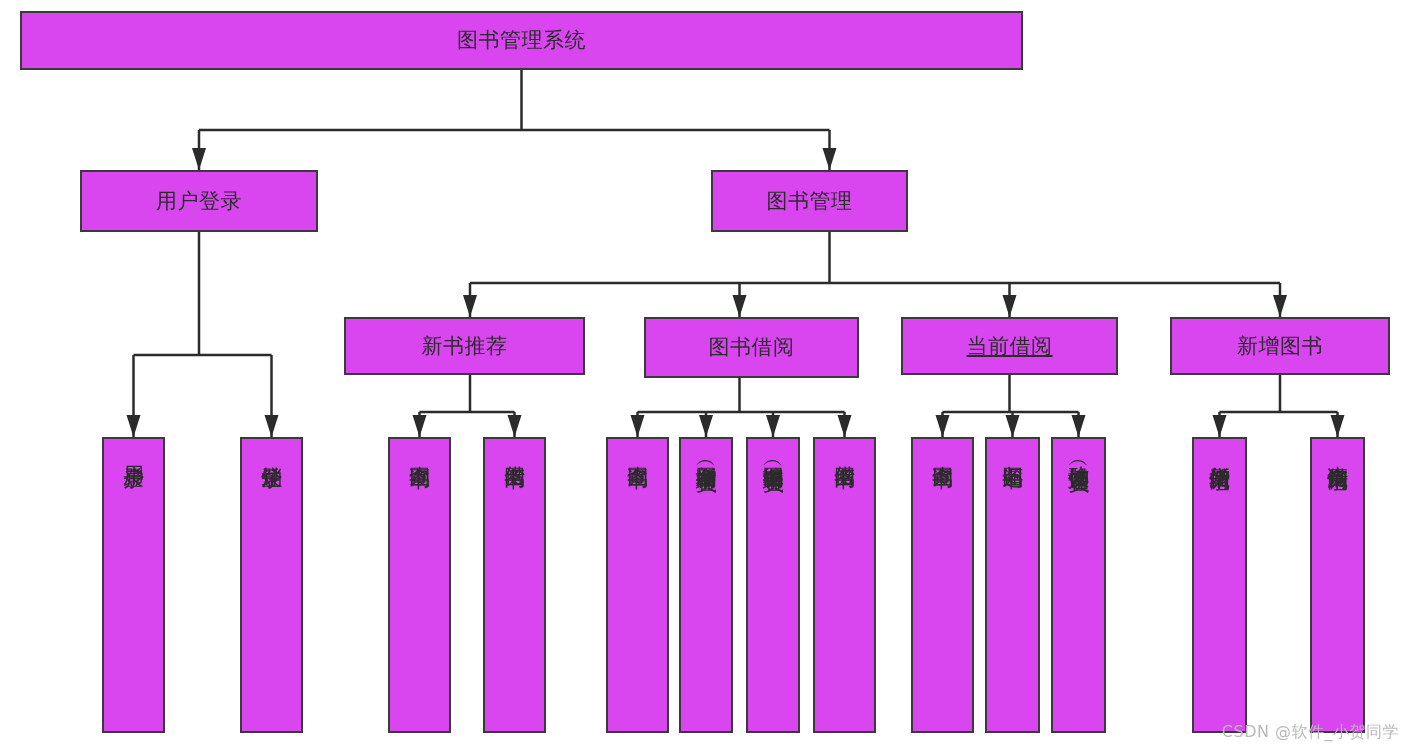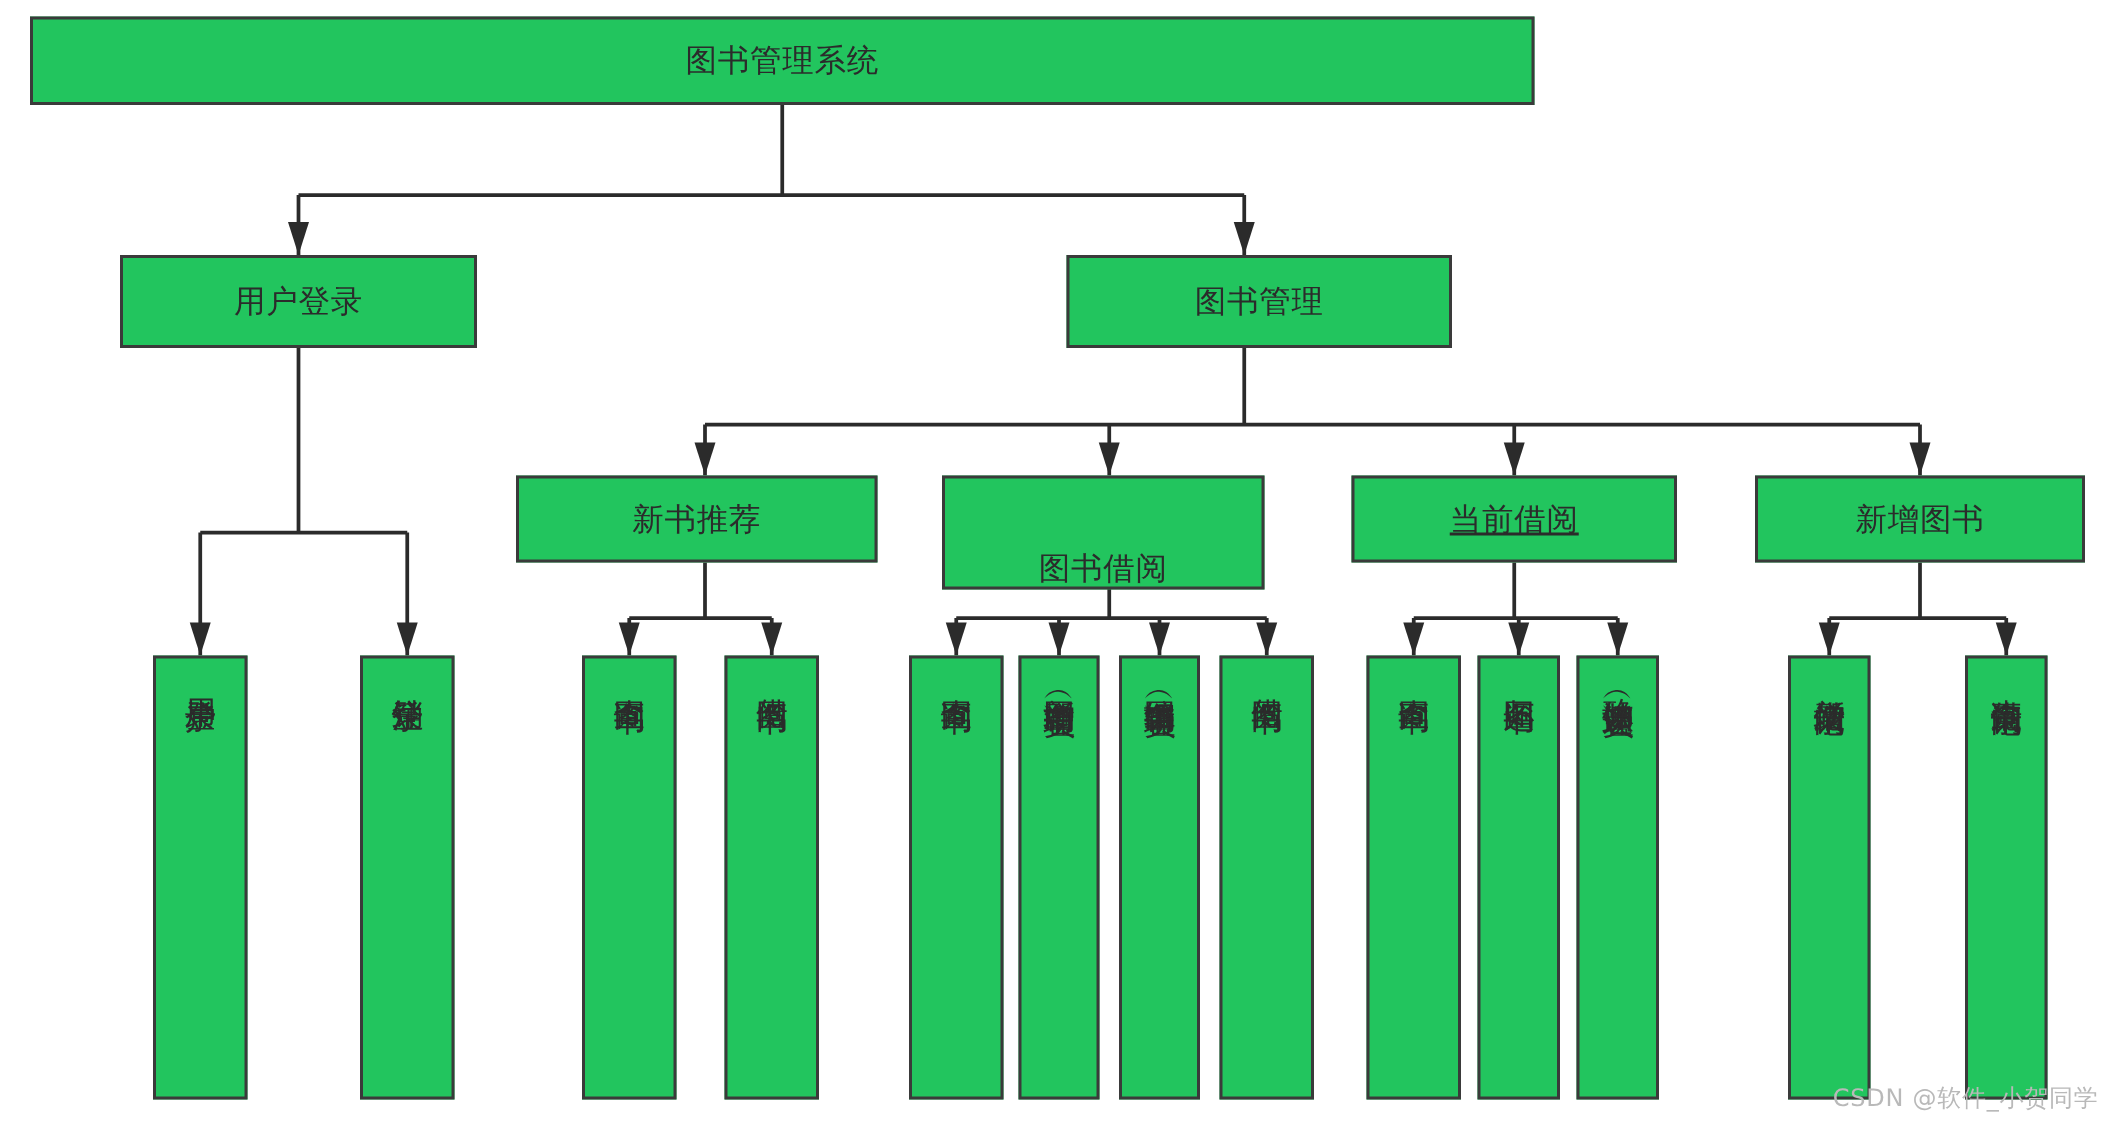--- a/index.html
+++ b/index.html
@@ -22,21 +22,21 @@
     left: 0;
     top: 0;
     width: 1405px;
     height: 747px;
     pointer-events: none;
   }
   .node {
     position: absolute;
     box-sizing: border-box;
     border: 2px solid #15803d;
-    background: #22c55e;
+    background: #d946ef;
     display: flex;
     align-items: center;
     justify-content: center;
     color: #2b2b2b;
   }
   .node .label {
     font-size: 21px;
     line-height: 1.15;
     letter-spacing: 0.5px;
     white-space: nowrap;
@@ -127,27 +127,27 @@
       <polygon points="1330.5,415 1344.5,415 1337.5,437" fill="#2b2b2b"></polygon>
     </svg>
 
   <div id="nodes-layer">
       <div class="node" style="left: 20px; top: 11px; width: 1003px; height: 59px; border-color: rgb(58, 58, 58);">
         <span class="label" style="color: rgb(43, 43, 43);">图书管理系统</span>
       </div>
       <div class="node" style="left: 80px; top: 170px; width: 238px; height: 62px; border-color: rgb(58, 58, 58);">
         <span class="label" style="color: rgb(43, 43, 43);">用户登录</span>
       </div>
-      <div class="node" style="left: 711px; top: 170px; width: 257px; height: 62px; border-color: rgb(58, 58, 58);">
+      <div class="node" style="left: 711px; top: 170px; width: 197px; height: 62px; border-color: rgb(58, 58, 58);">
         <span class="label" style="color: rgb(43, 43, 43);">图书管理</span>
       </div>
       <div class="node" style="left: 344px; top: 317px; width: 241px; height: 58px; border-color: rgb(58, 58, 58);">
         <span class="label" style="color: rgb(43, 43, 43);">新书推荐</span>
       </div>
-      <div class="node" style="left: 628px; top: 317px; width: 215px; height: 76px; border-color: rgb(58, 58, 58); align-items: flex-end;">
+      <div class="node" style="left: 644px; top: 317px; width: 215px; height: 61px; border-color: rgb(58, 58, 58);">
         <span class="label" style="color: rgb(43, 43, 43);">图书借阅</span>
       </div>
       <div class="node" style="left: 901px; top: 317px; width: 217px; height: 58px; border-color: rgb(58, 58, 58); text-decoration: underline;">
         <span class="label" style="color: rgb(43, 43, 43);">当前借阅</span>
       </div>
       <div class="node" style="left: 1170px; top: 317px; width: 220px; height: 58px; border-color: rgb(58, 58, 58);">
         <span class="label" style="color: rgb(43, 43, 43);">新增图书</span>
       </div>
       <div class="node vertical" style="left: 102px; top: 437px; width: 63px; height: 296px; border-color: rgb(58, 58, 58);">
         <span class="label" style="color: rgb(43, 43, 43);">用户登录</span>

